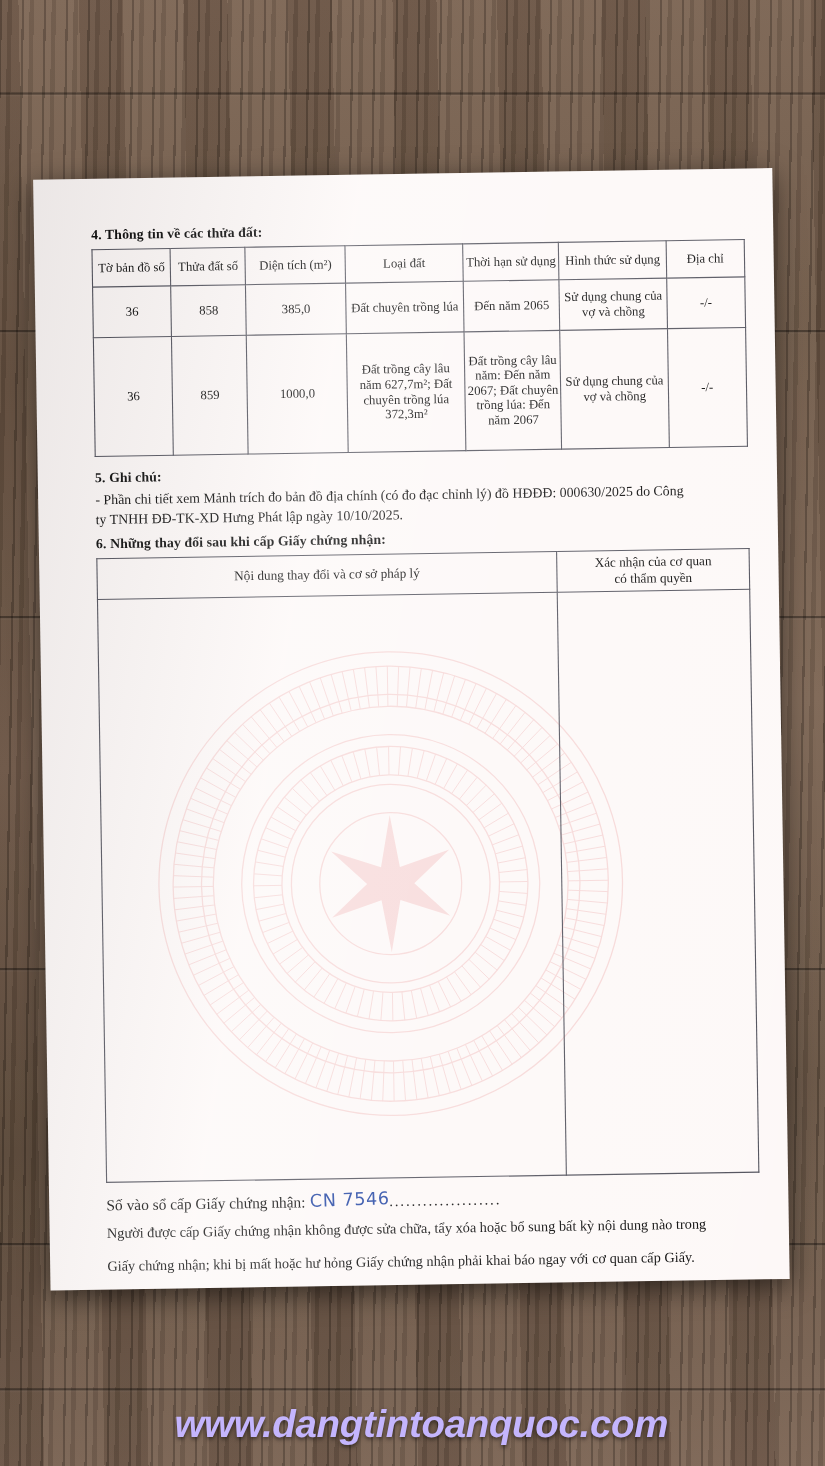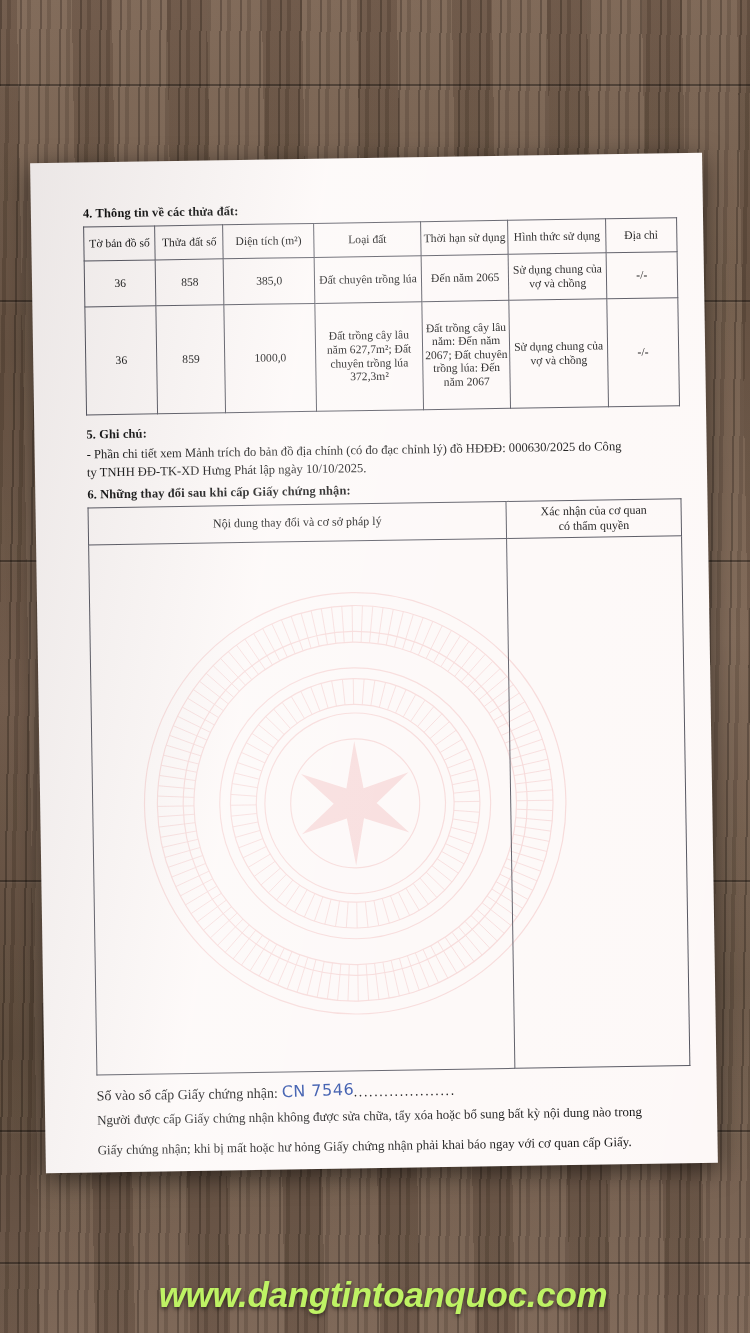--- a/index.html
+++ b/index.html
@@ -131,21 +131,21 @@
 
   
   .banner{
     position:absolute;
     left:0; right:0; bottom: 18px;
     text-align:center;
     font-family: "Liberation Sans", sans-serif;
     font-weight: bold;
     font-style: italic;
     font-size: 35px;
-    color:#bef264;
+    color:#c4b5fd;
     letter-spacing: -0.3px;
     text-shadow: 0 2px 4px rgba(0,0,0,.55);
     padding-left: 16px;
   }
 </style>
 </head>
 <body>
 
 <div class="wood">
   <div class="wood-plank" style="top:84px"></div>

